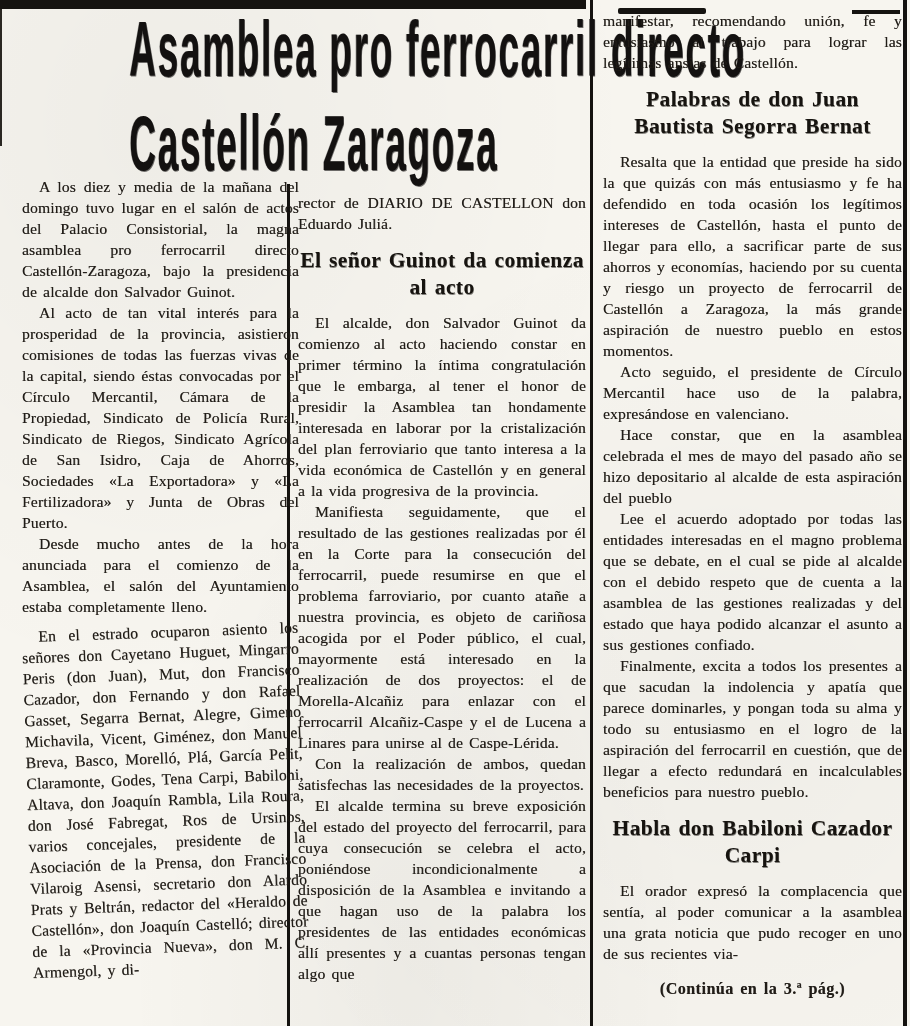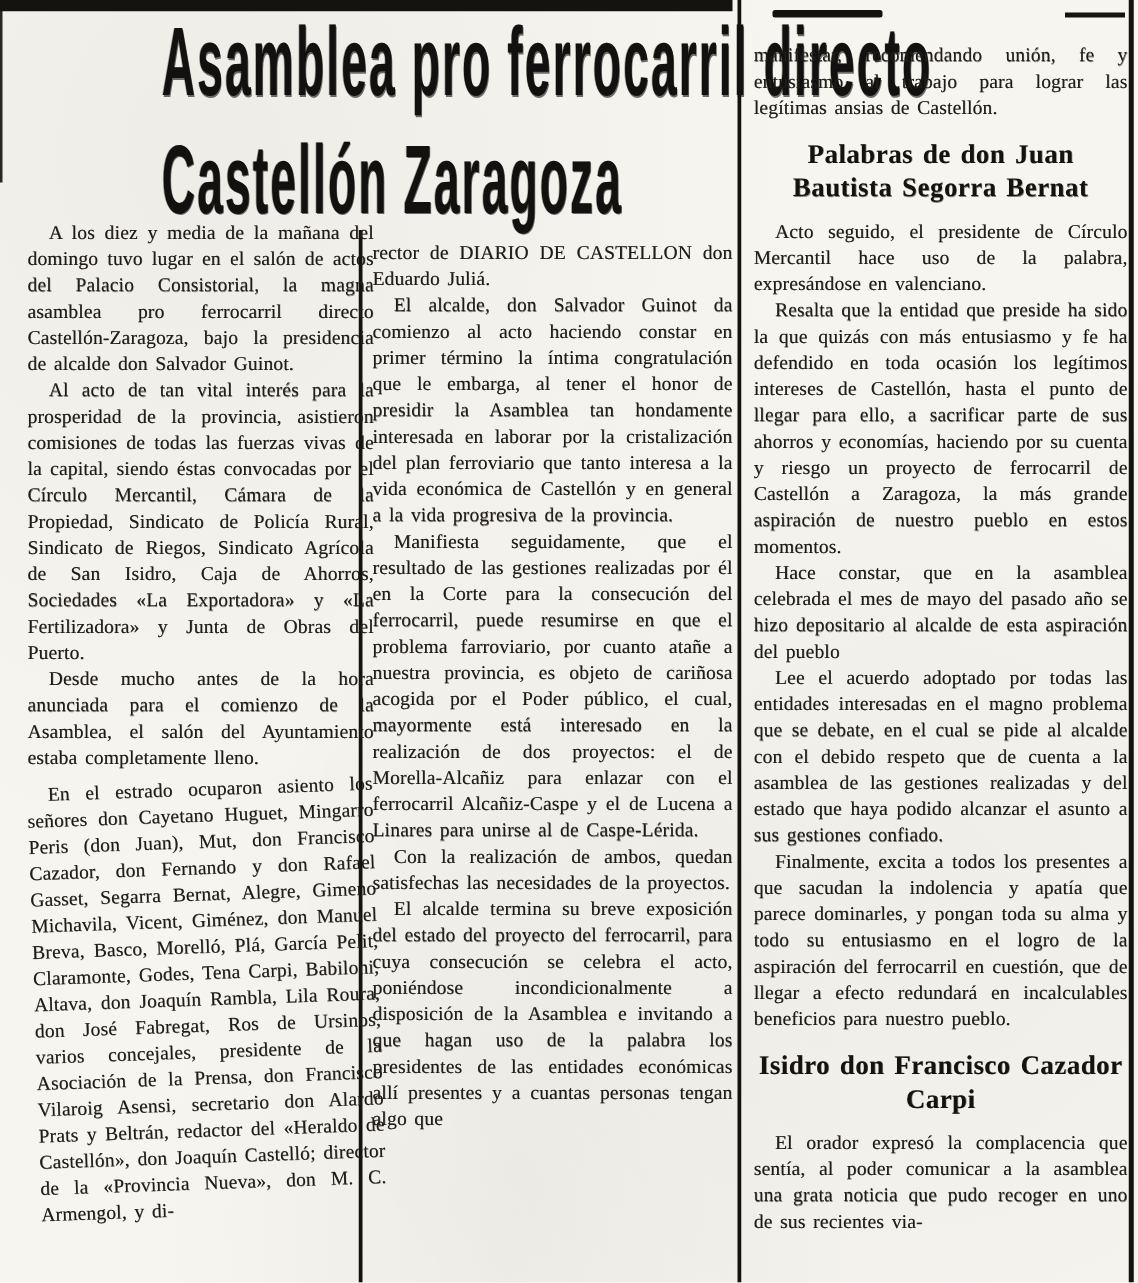--- a/index.html
+++ b/index.html
@@ -52,21 +52,21 @@
     font-size: 15.6px;
     line-height: 21px;
     text-align: justify;
     letter-spacing: 0.15px;
     word-spacing: 2px;
     color: #201c17;
     text-shadow: 0.3px 0.3px 0.4px rgba(30,26,20,0.55);
   }
   .col-1 { left: 22px;   top: 176px; width: 277px; }
   .col-2 { left: 298px; top: 192px; width: 288px; }
-  .col-3 { left: 603px; top: 34px;  width: 299px; }
+  .col-3 { left: 603px; top: 10px;  width: 299px; }
 
   .col p { margin: 0; text-indent: 17px; }
   .col p.no-indent { text-indent: 0; }
   .col p.tilted { transform: rotate(-2deg); transform-origin: 95% 10%; }
 
   .subhead {
     font-family: Liberation Serif, serif;
     font-weight: bold;
     font-size: 21.5px;
     line-height: 27px;
@@ -106,31 +106,33 @@
 
   <div class="col col-1">
     <p>A los diez y media de la mañana del domingo tuvo lugar en el salón de actos del Palacio Consistorial, la magna asamblea pro ferrocarril directo Castellón-Zaragoza, bajo la presidencia de alcalde don Salvador Guinot.</p>
     <p>Al acto de tan vital interés para la prosperidad de la provincia, asistieron comisiones de todas las fuerzas vivas de la capital, siendo éstas convocadas por el Círculo Mercantil, Cámara de la Propiedad, Sindicato de Policía Rural, Sindicato de Riegos, Sindicato Agrícola de San Isidro, Caja de Ahorros, Sociedades «La Exportadora» y «La Fertilizadora» y Junta de Obras del Puerto.</p>
     <p>Desde mucho antes de la hora anunciada para el comienzo de la Asamblea, el salón del Ayuntamiento estaba completamente lleno.</p>
     <p class="tilted">En el estrado ocuparon asiento los señores don Cayetano Huguet, Mingarro Peris (don Juan), Mut, don Francisco Cazador, don Fernando y don Rafael Gasset, Segarra Bernat, Alegre, Gimeno Michavila, Vicent, Giménez, don Manuel Breva, Basco, Morelló, Plá, García Pelit, Claramonte, Godes, Tena Carpi, Babiloni, Altava, don Joaquín Rambla, Lila Roura, don José Fabregat, Ros de Ursinos, varios concejales, presidente de la Asociación de la Prensa, don Francisco Vilaroig Asensi, secretario don Alardo Prats y Beltrán, redactor del «Heraldo de Castellón», don Joaquín Castelló; director de la «Provincia Nueva», don M. C. Armengol, y di-</p>
   </div>
 
   <div class="col col-2">
     <p class="no-indent">rector de DIARIO DE CASTELLON don Eduardo Juliá.</p>
+    <div class="subhead">El señor Guinot da comienza al acto</div>
     <p>El alcalde, don Salvador Guinot da comienzo al acto haciendo constar en primer término la íntima congratulación que le embarga, al tener el honor de presidir la Asamblea tan hondamente interesada en laborar por la cristalización del plan ferroviario que tanto interesa a la vida económica de Castellón y en general a la vida progresiva de la provincia.</p>
     <p>Manifiesta seguidamente, que el resultado de las gestiones realizadas por él en la Corte para la consecución del ferrocarril, puede resumirse en que el problema farroviario, por cuanto atañe a nuestra provincia, es objeto de cariñosa acogida por el Poder público, el cual, mayormente está interesado en la realización de dos proyectos: el de Morella-Alcañiz para enlazar con el ferrocarril Alcañiz-Caspe y el de Lucena a Linares para unirse al de Caspe-Lérida.</p>
     <p>Con la realización de ambos, quedan satisfechas las necesidades de la proyectos.</p>
     <p>El alcalde termina su breve exposición del estado del proyecto del ferrocarril, para cuya consecución se celebra el acto, poniéndose incondicionalmente a disposición de la Asamblea e invitando a que hagan uso de la palabra los presidentes de las entidades económicas allí presentes y a cuantas personas tengan algo que</p>
   </div>
 
   <div class="col col-3">
     <p class="no-indent">manifestar, recomendando unión, fe y entusiasmo al trabajo para lograr las legítimas ansias de Castellón.</p>
     <div class="subhead">Palabras de don Juan Bautista Segorra Bernat</div>
+    <p>Resalta que la entidad que preside ha sido la que quizás con más entusiasmo y fe ha defendido en toda ocasión los legítimos intereses de Castellón, hasta el punto de llegar para ello, a sacrificar parte de sus ahorros y economías, haciendo por su cuenta y riesgo un proyecto de ferrocarril de Castellón a Zaragoza, la más grande aspiración de nuestro pueblo en estos momentos.</p>
     <p>Acto seguido, el presidente de Círculo Mercantil hace uso de la palabra, expresándose en valenciano.</p>
-    <p>Resalta que la entidad que preside ha sido la que quizás con más entusiasmo y fe ha defendido en toda ocasión los legítimos intereses de Castellón, hasta el punto de llegar para ello, a sacrificar parte de sus ahorros y economías, haciendo por su cuenta y riesgo un proyecto de ferrocarril de Castellón a Zaragoza, la más grande aspiración de nuestro pueblo en estos momentos.</p>
     <p>Hace constar, que en la asamblea celebrada el mes de mayo del pasado año se hizo depositario al alcalde de esta aspiración del pueblo</p>
     <p>Lee el acuerdo adoptado por todas las entidades interesadas en el magno problema que se debate, en el cual se pide al alcalde con el debido respeto que de cuenta a la asamblea de las gestiones realizadas y del estado que haya podido alcanzar el asunto a sus gestiones confiado.</p>
     <p>Finalmente, excita a todos los presentes a que sacudan la indolencia y apatía que parece dominarles, y pongan toda su alma y todo su entusiasmo en el logro de la aspiración del ferrocarril en cuestión, que de llegar a efecto redundará en incalculables beneficios para nuestro pueblo.</p>
-    <div class="subhead">Isidro don Francisco Cazador Carpi</div>
+    <div class="subhead">Habla don Babiloni Cazador Carpi</div>
     <p>El orador expresó la complacencia que sentía, al poder comunicar a la asamblea una grata noticia que pudo recoger en uno de sus recientes via-</p>
+    <div class="continuation">(Continúa en la 3.ª pág.)</div>
   </div>
 
 </div>
 
 </body></html>

